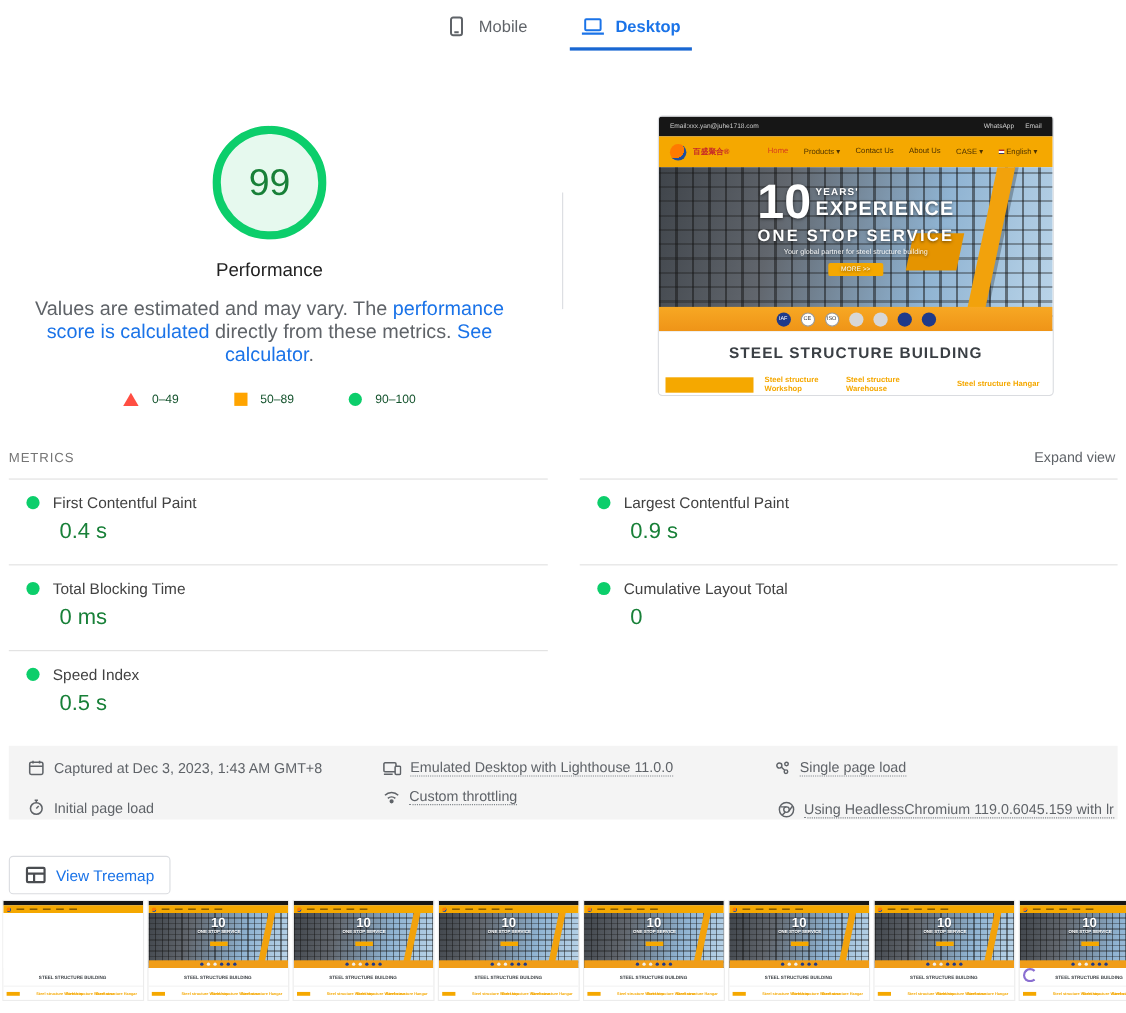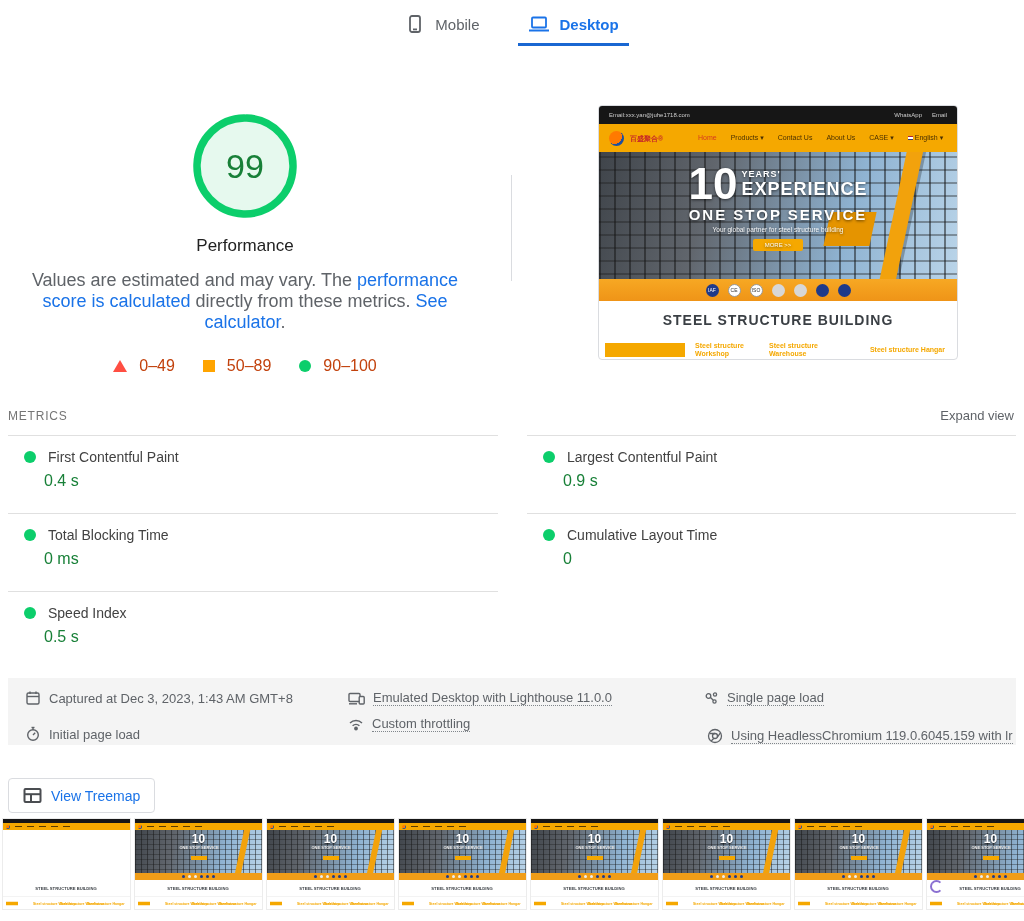--- a/index.html
+++ b/index.html
@@ -14,21 +14,21 @@
   .tab.active .underline{position:absolute;left:-6px;right:-6px;bottom:0;height:3px;background:#1967d2;}
 
   
   .summary{position:absolute;top:100px;left:0;width:490px;text-align:center;}
   .gauge-wrap{position:relative;width:104px;height:104px;margin:14px auto 0;}
   .gauge-num{position:absolute;inset:0;display:flex;align-items:center;justify-content:center;
              font-size:34px;color:#188038;}
   .perf-label{margin-top:18px;font-size:17px;color:#212121;}
   .disclaimer{margin:14px auto 0;width:446px;font-size:18px;line-height:21px;color:#5f6368;}
   .disclaimer a{color:#1a73e8;text-decoration:none;cursor:pointer;}
-  .legend{margin-top:24px;display:flex;justify-content:center;gap:28px;font-size:16px;color:#c2410c;}
+  .legend{margin-top:24px;display:flex;justify-content:center;gap:50px;font-size:11px;color:#14532d;}
   .legend-item{display:flex;align-items:center;gap:12px;}
   .shape-tri{width:0;height:0;border-left:7px solid transparent;border-right:7px solid transparent;
              border-bottom:12px solid #ff4e42;}
   .shape-sq{width:12px;height:12px;background:#ffa400;}
   .shape-circ{width:12px;height:12px;border-radius:50%;background:#0cce6b;}
 
   .vdivider{position:absolute;left:511px;top:175px;width:1px;height:106px;background:#dadce0;}
 
   
   .thumb{position:absolute;left:598px;top:105px;width:360px;height:255px;border:1px solid #dadce0;
@@ -81,21 +81,21 @@
   .metrics-head{position:absolute;top:408px;left:8px;right:10px;display:flex;justify-content:space-between;
                 align-items:center;}
   .metrics-title{font-size:12px;letter-spacing:.8px;color:#757575;}
   .expand-view{font-size:13px;color:#5f6368;cursor:pointer;}
   .metrics-grid{position:absolute;top:435px;left:8px;width:1008px;display:grid;
                 grid-template-columns:490px 489px;column-gap:29px;}
   .mcol{display:flex;flex-direction:column;}
   .metric{border-top:1px solid #e0e0e0;height:78px;box-sizing:border-box;padding:13px 0 0 16px;}
   .metric-label{display:flex;align-items:center;gap:12px;font-size:14px;color:#424242;}
   .mdot{width:12px;height:12px;border-radius:50%;background:#0cce6b;flex:none;}
-  .metric-value{margin:7px 0 0 20px;font-size:16px;color:#188038;}
+  .metric-value{margin:7px 0 0 30px;font-size:20px;color:#188038;}
 
   
   .foot{position:absolute;left:8px;top:678px;width:1008px;height:67px;background:#f4f4f4;}
   .fitem{position:absolute;display:flex;align-items:center;gap:8px;font-size:13px;color:#5f6368;white-space:nowrap;}
   .fitem svg{flex:none;}
   .fdotted{border-bottom:1px dotted #80868b;cursor:default;}
 
   
   .treemap-btn{position:absolute;left:8px;top:762px;height:33px;display:flex;align-items:center;gap:9px;
                padding:0 14px;border:1px solid #dadce0;border-radius:4px;background:#fff;
@@ -275,21 +275,21 @@
       <div class="metric">
         <div class="metric-label">
             <span class="mdot"></span>
           <span>Largest Contentful Paint</span>
           </div>
         <div class="metric-value">0.9 s</div>
       </div>
       <div class="metric">
         <div class="metric-label">
             <span class="mdot"></span>
-          <span>Cumulative Layout Time</span>
+          <span>Cumulative Layout Total</span>
           </div>
         <div class="metric-value">0</div>
       </div>
     </div>
   </div>
 
   <div class="foot">
     <div class="fitem" style="left:17px;top:12px;">
       <svg width="16" height="16" viewBox="0 0 16 16" fill="none" stroke="#5f6368" stroke-width="1.4">
         <rect x="2" y="3" width="12" height="11" rx="1.5"></rect>

